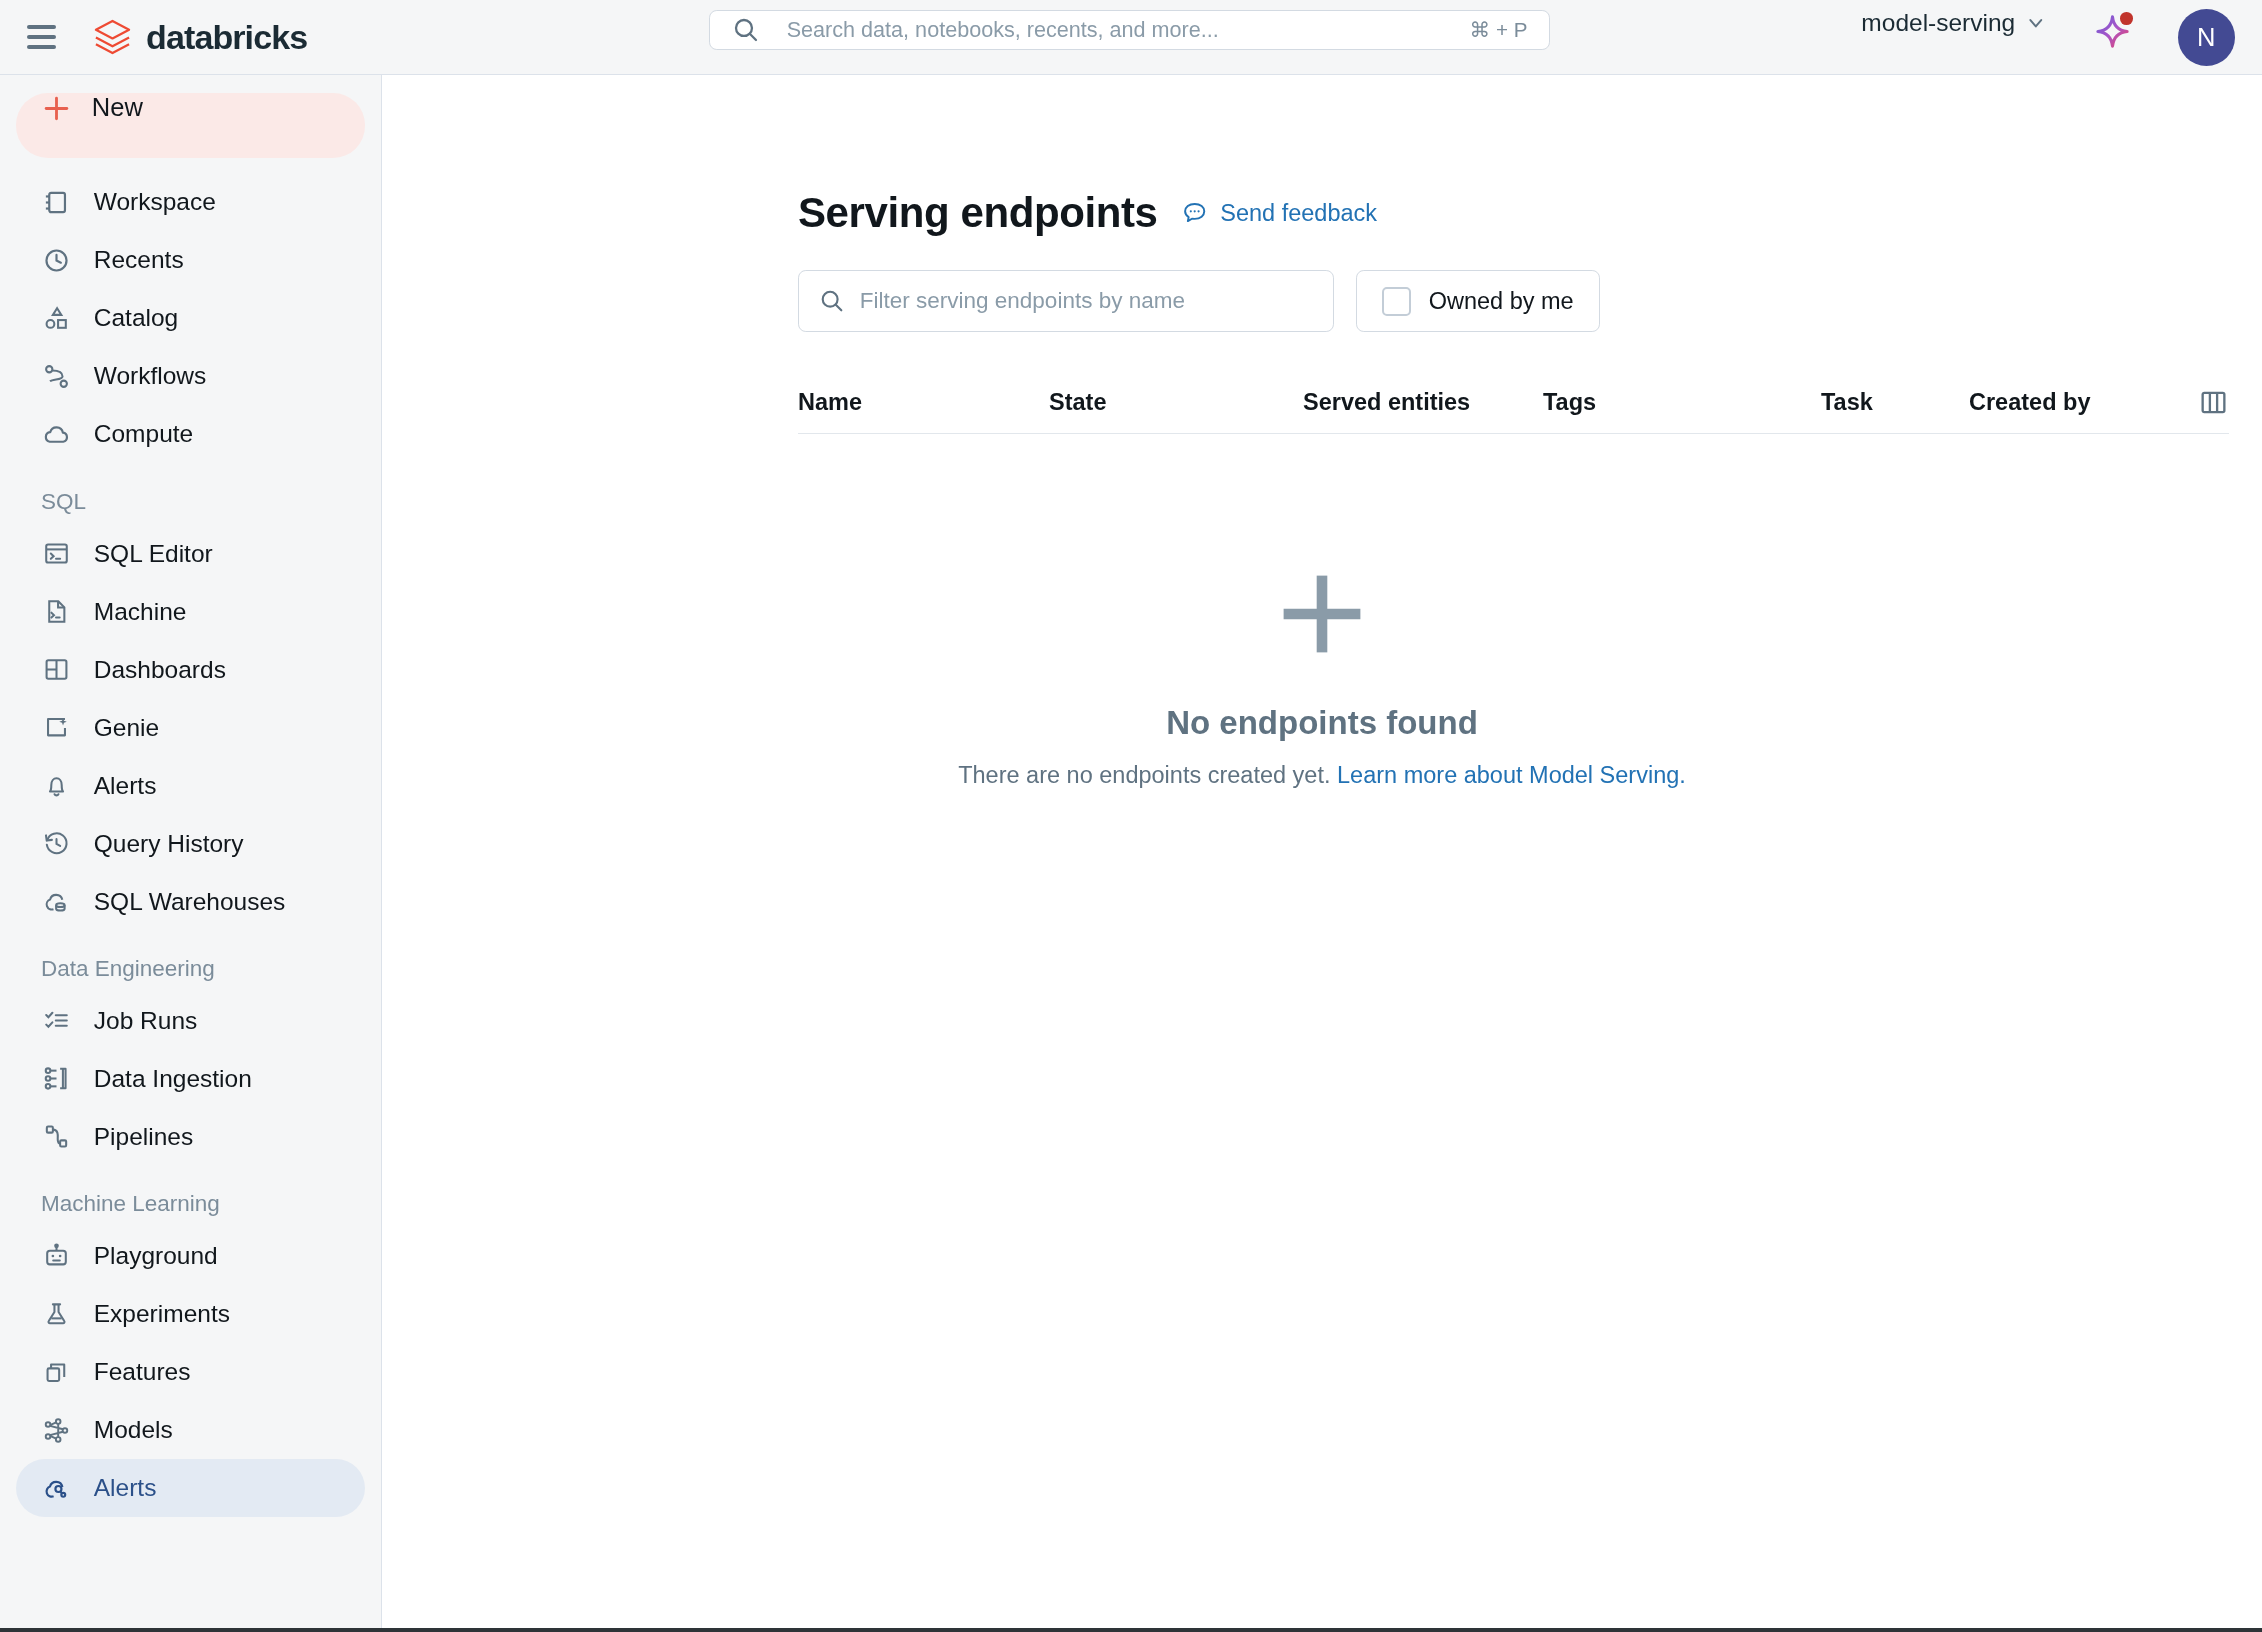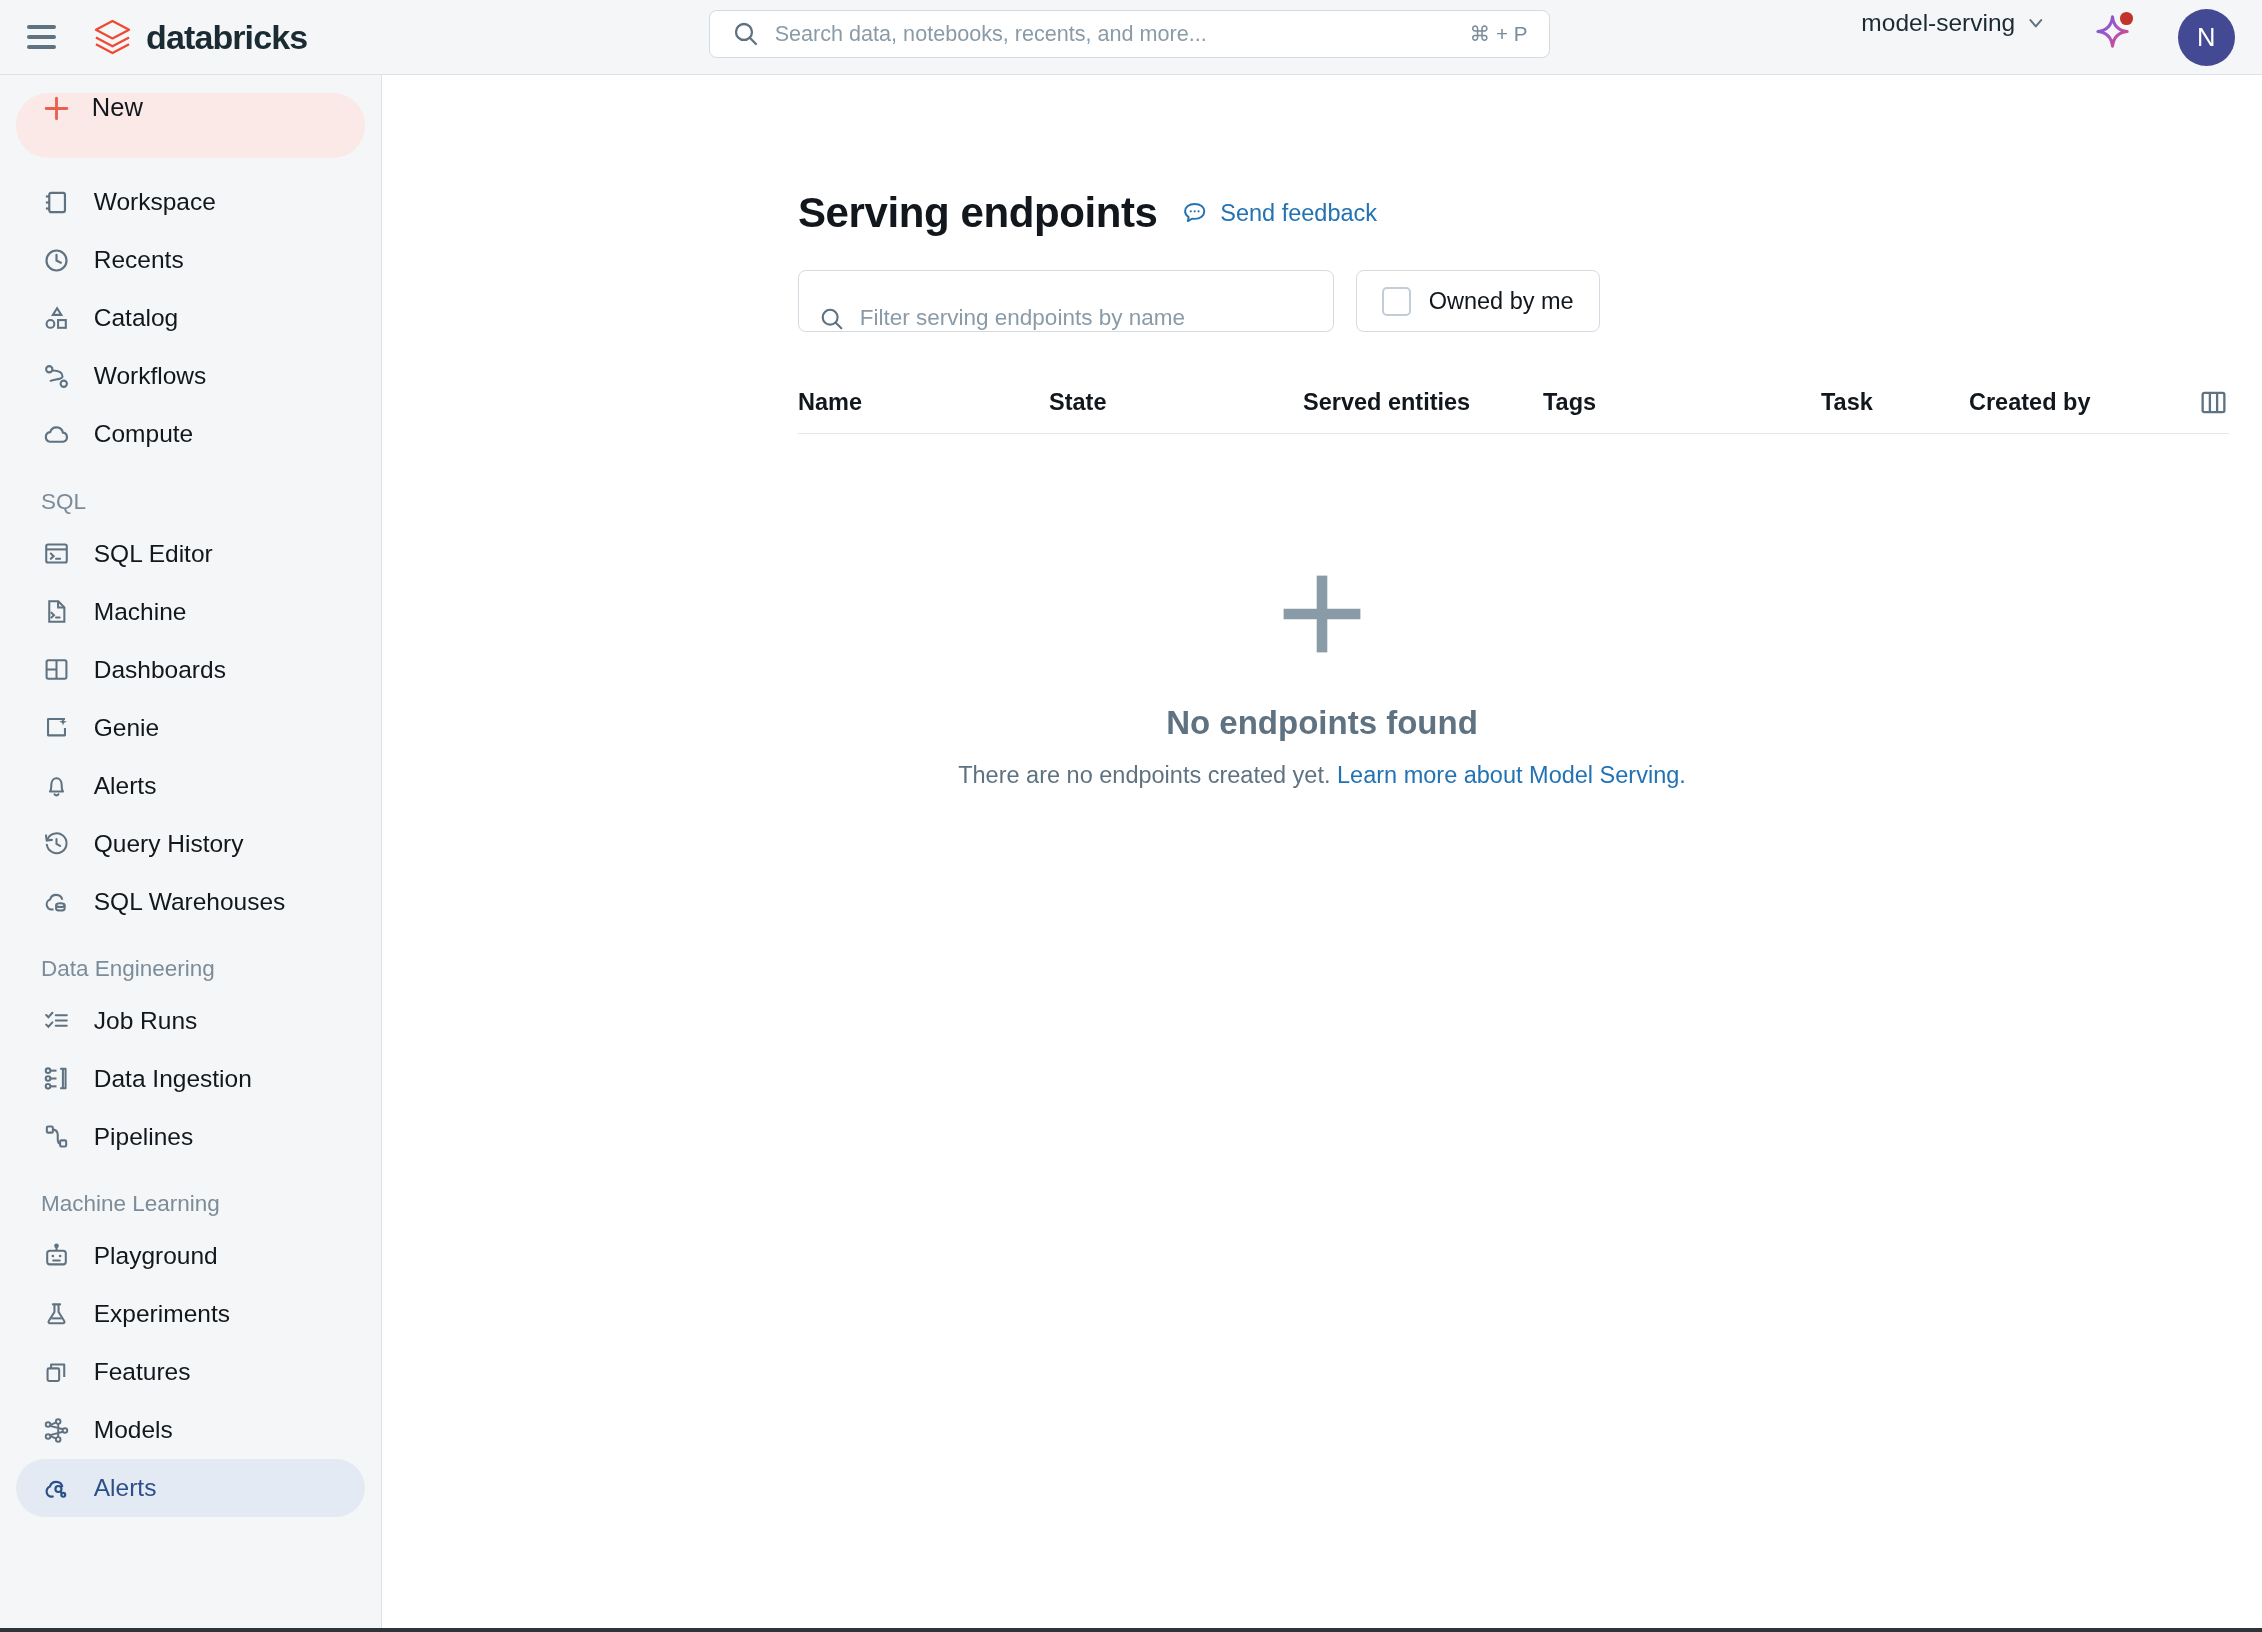--- a/index.html
+++ b/index.html
@@ -24,23 +24,23 @@
     display: flex; flex-direction: column; justify-content: space-between;
     cursor: pointer;
   }
   .hamburger span { display: block; height: 3.4px; background: #5F7281; border-radius: 2px; }
   .logo-wrap { display: flex; align-items: center; margin-left: 37px; gap: 13.7px; cursor: pointer; }
   .logo-mark { width: 39px; height: 41px; }
   .logo-text { font-size: 34px; font-weight: 700; color: #1B2B34; letter-spacing: -0.9px; }
 
   .search-box {
     position: absolute; left: 709px; top: 9.8px;
-    width: 841px; height: 48px;
+    width: 841px; height: 40px;
     background: #ffffff; border: 1px solid #D3DAE2; border-radius: 7.8px;
-    display: flex; align-items: center; padding: 0 21.6px; cursor: text;
+    display: flex; align-items: center; padding: 0 21.6px; cursor: text; gap: 12px;
   }
   .search-box .mag { flex: 0 0 auto; margin-right: 15.7px; }
   .search-ph { font-size: 21.6px; color: #8A9BA8; flex: 1; }
   .search-kbd { font-size: 20.6px; color: #7B8C9A; white-space: nowrap; }
 
   .topright { position: absolute; right: 27.4px; display: flex; align-items: flex-start; gap: 43px; }
   .ws-switch { display: flex; align-items: center; gap: 9.8px; cursor: pointer; }
   .ws-name { font-size: 24.5px; color: #1B2B34; }
   .assist-btn { position: relative; width: 45px; height: 45px; display: flex; align-items: center; justify-content: center; cursor: pointer; }
   .assist-dot { position: absolute; width: 12.7px; height: 12.7px; border-radius: 50%; background: #C1342C; top: 3.9px; right: 2px; }
@@ -101,21 +101,21 @@
     font-size: 23.5px; padding: 0 29px; height: 61px;
     border: none; border-radius: 6.9px; cursor: pointer;
     font-family: "Liberation Sans", sans-serif;
     display: flex; align-items: center;
   }
 
   .filters { display: flex; align-items: center; gap: 21.6px; padding: 33px 0 0 416px; }
   .filter-input {
     width: 536px; height: 62px;
     border: 1px solid #D3DAE2; border-radius: 7.8px; background: #fff;
-    display: flex; align-items: flex-end; padding: 0 19.6px; gap: 15.7px; cursor: text;
+    display: flex; align-items: center; padding: 0 19.6px; gap: 15.7px; cursor: text;
   }
   .filter-ph { font-size: 22.5px; color: #8A9BA8; }
   .owned-box {
     height: 62px; border: 1px solid #D3DAE2; border-radius: 7.8px; background: #fff;
     display: flex; align-items: center; padding: 0 25.5px; gap: 17.6px; cursor: pointer;
   }
   .chk { width: 29px; height: 29px; border: 2px solid #C3CDD7; border-radius: 4.9px; background: #fff; }
   .owned-label { font-size: 23.5px; color: #11171C; }
 
   .table-head {

